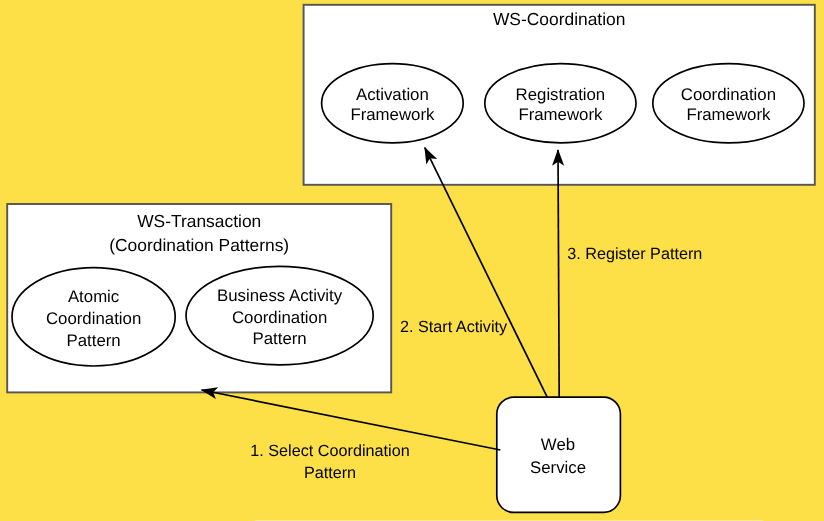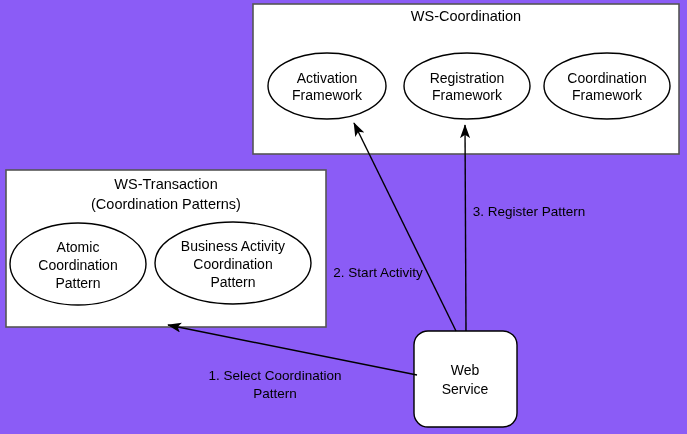--- a/index.html
+++ b/index.html
@@ -9,21 +9,21 @@
     background: #ffffff;
   }
   body {
     font-family: "Liberation Sans", sans-serif;
     color: #000000;
   }
   #diagram-root {
     position: relative;
     width: 687px;
     height: 434px;
-    background: #8b5cf6;
+    background: #fde047;
     overflow: hidden;
   }
   #diagram-svg {
     position: absolute;
     left: 0;
     top: 0;
     width: 687px;
     height: 434px;
     display: block;
   }

